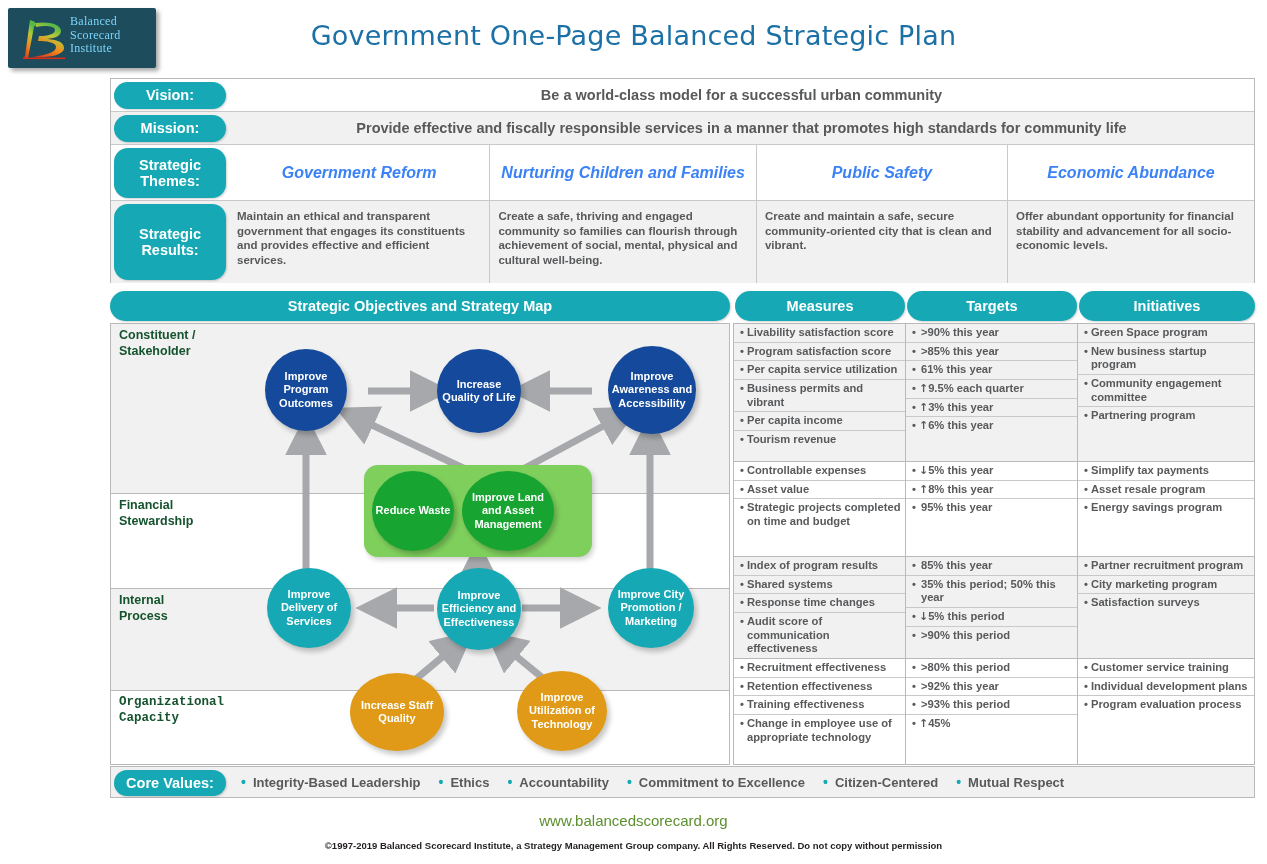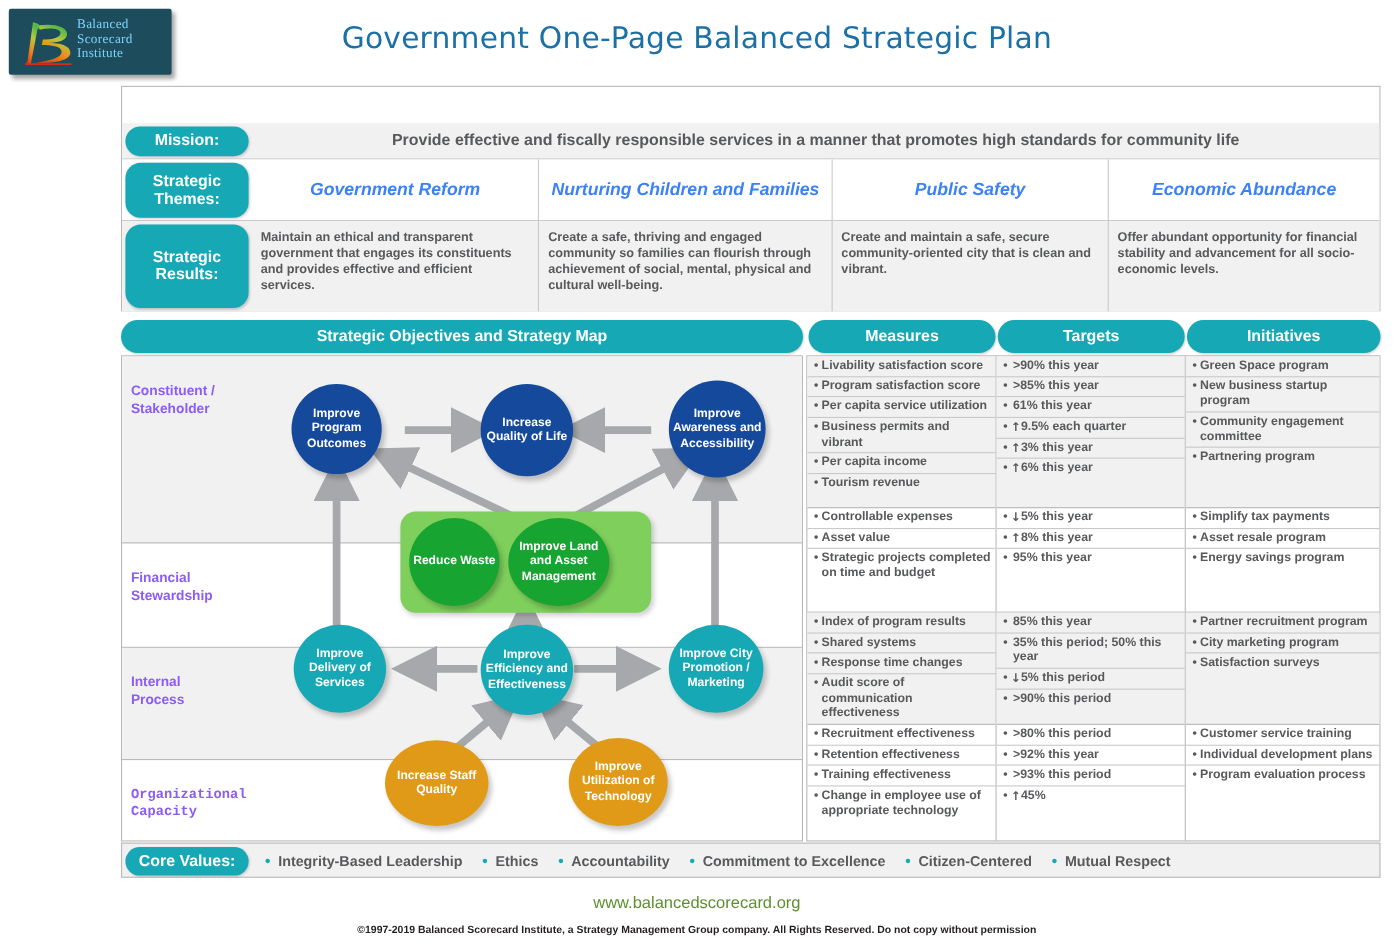--- a/index.html
+++ b/index.html
@@ -70,21 +70,21 @@
   
   #mainbox{position:absolute;left:110px;top:291px;width:1145px;height:474px;}
   .colhead{position:absolute;height:30px;font-size:14.5px;z-index:6;border-radius:15px;}
   #mapbox{position:absolute;left:0;top:0;width:620px;height:474px;}
   #mapgrid{position:absolute;left:0;top:32px;width:620px;height:442px;
      border:1px solid #b9b9b9;box-sizing:border-box;background:#fff;}
   .prow{position:absolute;left:0;width:100%;box-sizing:border-box;
      border-bottom:1px solid #b9b9b9;}
   .prow.alt{background:#f1f1f1;}
   .prow:last-child{border-bottom:none;font-family:Liberation Mono, monospace;}
-  .plabel{position:absolute;left:8px;top:24px;color:#8b5cf6;font-size:12.5px;
+  .plabel{position:absolute;left:8px;top:4px;color:#14532d;font-size:12.5px;
      font-weight:bold;line-height:1.25;}
   
   .node{position:absolute;border-radius:50%;display:flex;align-items:center;
      justify-content:center;text-align:center;color:#fff;font-size:11px;
      font-weight:bold;line-height:1.2;z-index:4;
      box-shadow:3px 4px 5px rgba(0,0,0,.22);}
   .node.blue{background:#14499b;}
   .node.teal{background:#16a9b5;}
   .node.green{background:#18a431;}
   .node.orange{background:#e09a17;}
@@ -140,20 +140,26 @@
   <div class="ltext">
     <span>Balanced</span>
     <span>Scorecard</span>
     <span>Institute</span>
   </div>
 </div>
 
 <div id="title">Government One-Page Balanced Strategic Plan</div>
 
 <div id="toptable">
+  <div class="trow" id="row-vision">
+    <div class="pill rowlabel" id="lab-vision">Vision:</div>
+    <div class="rowcontent">
+      <div class="fullcell">Be a world-class model for a successful urban community</div>
+    </div>
+  </div>
 
   <div class="trow" id="row-mission">
     <div class="pill rowlabel" id="lab-mission">Mission:</div>
     <div class="rowcontent">
       <div class="fullcell">Provide effective and fiscally responsible services in a manner that promotes high standards for community life</div>
     </div>
   </div>
 
   <div class="trow" id="row-themes">
     <div class="pill rowlabel" id="lab-themes">

